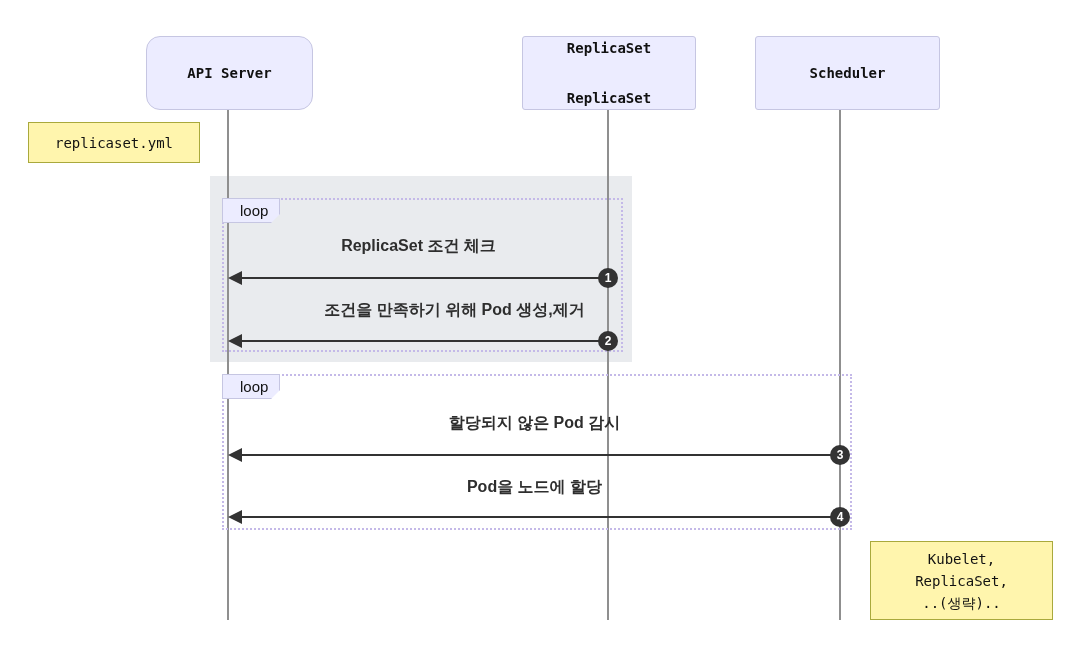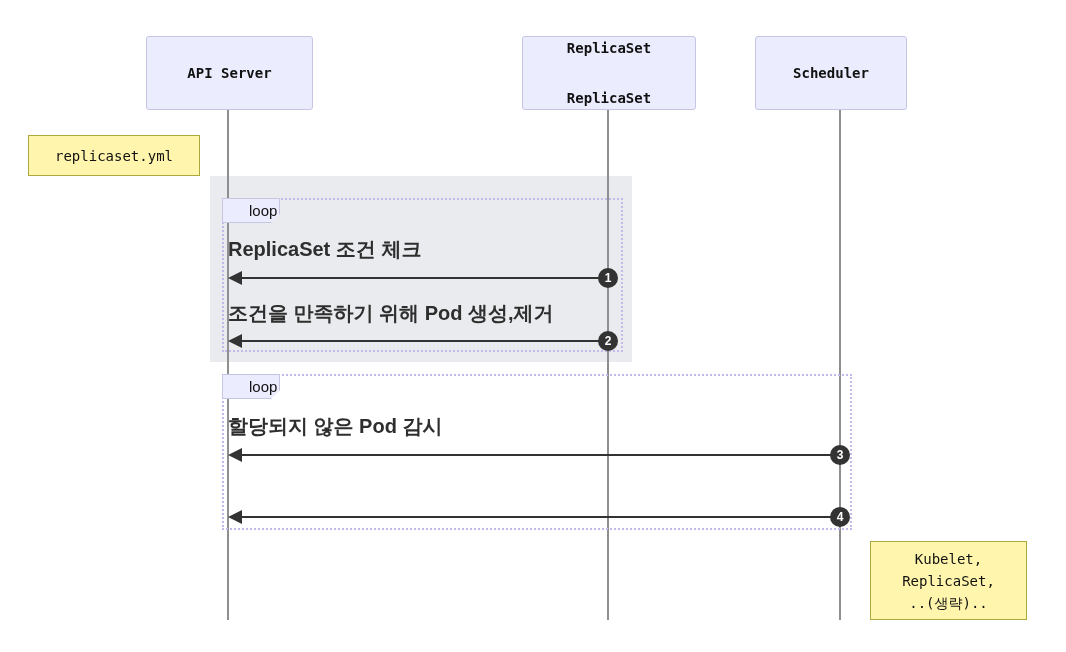--- a/index.html
+++ b/index.html
@@ -13,50 +13,50 @@
   .lifeline{position:absolute; top:110px; width:2px; height:510px; background:#8f8f8f;}
   .lifeline.l1{left:227px;} .lifeline.l2{left:607px;} .lifeline.l3{left:839px;}
   
   .actor{
     position:absolute; top:36px; height:74px; background:#ECECFF;
     border:1px solid #c6c6e2; border-radius:3px; box-sizing:border-box;
     display:flex; flex-direction:column; align-items:center; justify-content:center;
     font-family:"DejaVu Sans Mono","Liberation Mono",monospace; font-weight:bold;
     font-size:14px; color:#111111; line-height:19px; text-align:center;
   }
-  .actor.a1{left:146px; width:167px;}
+  .actor.a1{left:146px; width:167px;border-radius:14px;}
   .actor.a2{left:522px; width:174px;gap:31px;}
-  .actor.a3{left:755px; width:152px;}
+  .actor.a3{left:755px; width:185px;}
   
   .note{
     position:absolute; background:#fff5ad; border:1px solid #a9a93c; box-sizing:border-box;
     font-family:"DejaVu Sans Mono","Liberation Mono",monospace; font-size:14px; color:#111111;
     display:flex; flex-direction:column; align-items:center; justify-content:center;
     line-height:22px; text-align:center;
   }
-  .note.n1{left:28px; top:122px; width:172px; height:41px;margin-top:13px;}
-  .note.n2{left:870px; top:541px; width:157px; height:79px;}
+  .note.n1{left:28px; top:122px; width:172px; height:41px;}
+  .note.n2{left:870px; top:541px; width:183px; height:79px;}
   
   .loop-frame{position:absolute; border:2px dotted #c4b9e8; box-sizing:border-box;}
   .loop-frame.f1{left:222px; top:198px; width:401px; height:154px;}
   .loop-frame.f2{left:222px; top:374px; width:630px; height:156px;}
   .loop-tab{
     position:absolute; width:58px; height:25px; background:#ECECFF; border:1px solid #c6c6e2;
-    box-sizing:border-box; font-size:15px; color:#111111; line-height:23px; padding-left:26px;
+    box-sizing:border-box; font-size:15px; color:#111111; line-height:23px; padding-left:17px;
     clip-path:polygon(0 0,100% 0,100% calc(100% - 9px),calc(100% - 9px) 100%,0 100%);
   }
   .loop-tab.t1{left:222px; top:198px;}
   .loop-tab.t2{left:222px; top:374px;}
   
   .msg-text{
-    position:absolute; height:26px; text-align:left; font-size:20px; font-weight:700;
+    position:absolute; height:26px; text-align:center; font-size:16px; font-weight:700;
     color:#2e2e2e; letter-spacing:0;
   }
   .msg-text.m1{left:228px; width:381px; top:236px;}
-  .msg-text.m2{left:228px; width:381px; top:300px;}
+  .msg-text.m2{left:228px; width:381px; top:300px;padding-left:36px;}
   .msg-text.m3{left:228px; width:613px; top:413px;}
   .msg-text.m4{left:228px; width:613px; top:477px;}
   .arrow-line{position:absolute; height:2px; background:#333333;}
   .arrow-line.a1{left:240px; top:277px; width:369px;}
   .arrow-line.a2{left:240px; top:340px; width:369px;}
   .arrow-line.a3{left:240px; top:454px; width:601px;}
   .arrow-line.a4{left:240px; top:516px; width:601px;}
   .arrow-head{
     position:absolute; width:0; height:0;
     border-top:7px solid transparent; border-bottom:7px solid transparent;
@@ -104,20 +104,21 @@
   <div class="loop-frame f2"></div>
   <div class="loop-tab t2">
     <span>loop</span>
   </div>
 
   <div class="msg-text m3">할당되지 않은 Pod 감시</div>
   <div class="arrow-line a3"></div>
   <div class="arrow-head h3"></div>
   <div class="seq-badge s3">3</div>
 
+  <div class="msg-text m4">Pod을 노드에 할당</div>
   <div class="arrow-line a4"></div>
   <div class="arrow-head h4"></div>
   <div class="seq-badge s4">4</div>
 
   <div class="actor a1">
     <div>API Server</div>
   </div>
   <div class="actor a2">
     <div>ReplicaSet</div>
     <div>ReplicaSet</div>

